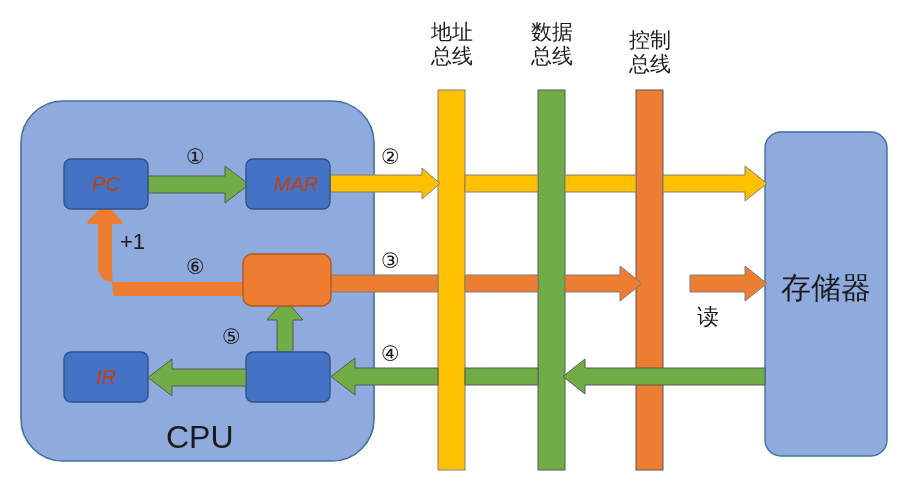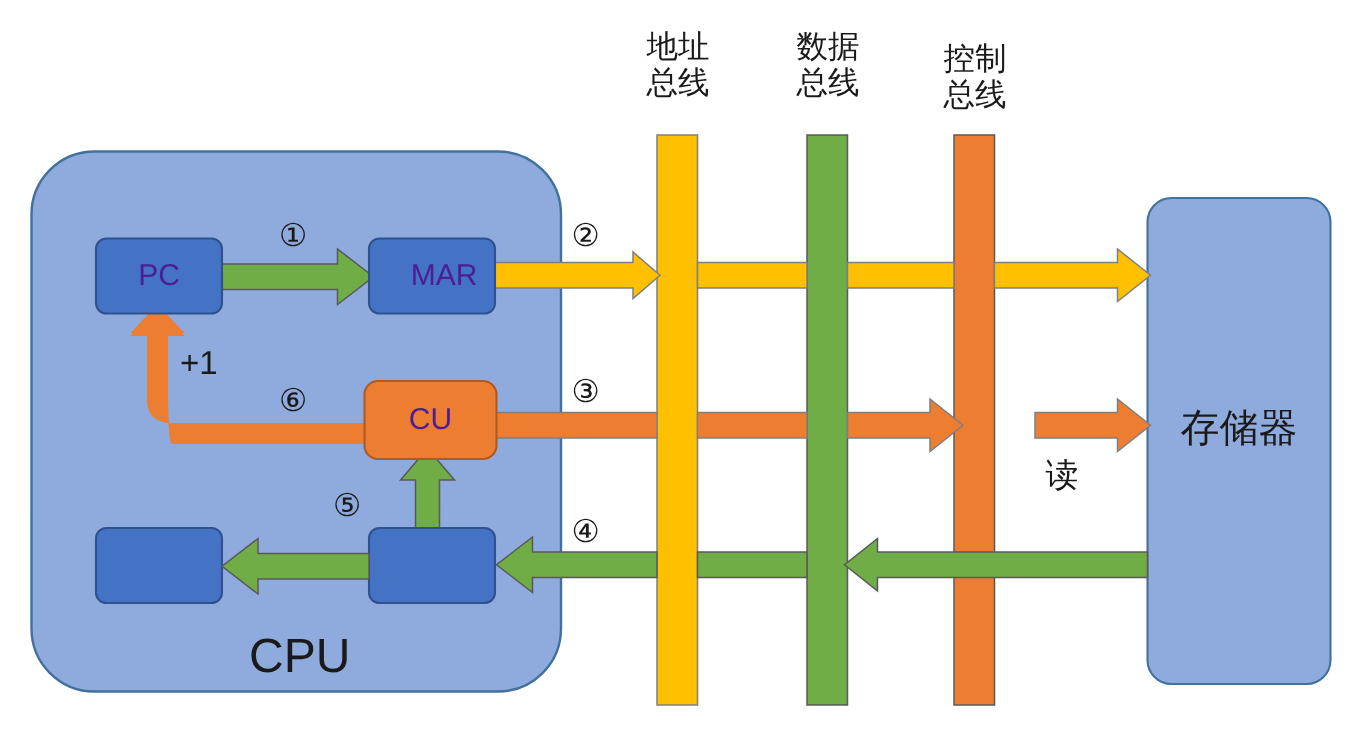--- a/index.html
+++ b/index.html
@@ -3,21 +3,21 @@
 <meta charset="utf-8">
 <style>
   html,body{margin:0;padding:0;background:#ffffff;}
   body{width:902px;height:499px;position:relative;overflow:hidden;
        font-family:"Liberation Sans","DejaVu Sans",sans-serif;}
   #stage{position:absolute;left:0;top:0;width:902px;height:499px;}
   svg#diagram{position:absolute;left:0;top:0;width:902px;height:499px;}
   .lbl{position:absolute;white-space:nowrap;color:#1a1a1a;}
   .bus-label{font-size:21px;line-height:24px;text-align:center;}
   .circ-num{font-size:21px;}
-  .box-text{position:absolute;color:#4c1d95;font-size:20px;white-space:nowrap;}
+  .box-text{position:absolute;color:#c2410c;font-size:20px;white-space:nowrap;font-style:italic;}
 </style>
 </head>
 <body>
 
 <div id="stage">
 
   <svg id="diagram" viewBox="0 0 902 499">
     <defs>
       
     </defs>
@@ -107,27 +107,27 @@
     <div>数据</div>
     <div>总线</div>
   </div>
   <div class="lbl bus-label" style="left:622px;top:28px;width:56px;">
     <div>控制</div>
     <div>总线</div>
   </div>
 
   <div class="box-text" style="left:64px;top:173px;width:84px;text-align:center;">PC</div>
   <div class="box-text" style="left:246px;top:173px;width:100px;text-align:center;">MAR</div>
-  <div class="box-text" style="left:243px;top:269px;width:88px;text-align:center;">CU</div>
+  <div class="box-text" style="left:64px;top:366px;width:84px;text-align:center;">IR</div>
 
   <div class="lbl" style="left:166px;top:419px;font-size:32px;">CPU</div>
 
   <div class="lbl" style="left:120px;top:229px;font-size:22px;">+1</div>
 
-  <div class="lbl" style="left:765px;top:268px;width:122px;text-align:center;font-size:26px;">存储器</div>
+  <div class="lbl" style="left:765px;top:268px;width:122px;text-align:center;font-size:30px;">存储器</div>
 
   <div class="lbl" style="left:697px;top:302px;font-size:22px;">读</div>
 
   <div class="lbl circ-num" style="left:186px;top:145px;">①</div>
   <div class="lbl circ-num" style="left:381px;top:145px;">②</div>
   <div class="lbl circ-num" style="left:381px;top:249px;">③</div>
   <div class="lbl circ-num" style="left:381px;top:342px;">④</div>
   <div class="lbl circ-num" style="left:222px;top:325px;">⑤</div>
   <div class="lbl circ-num" style="left:186px;top:255px;">⑥</div>
 

